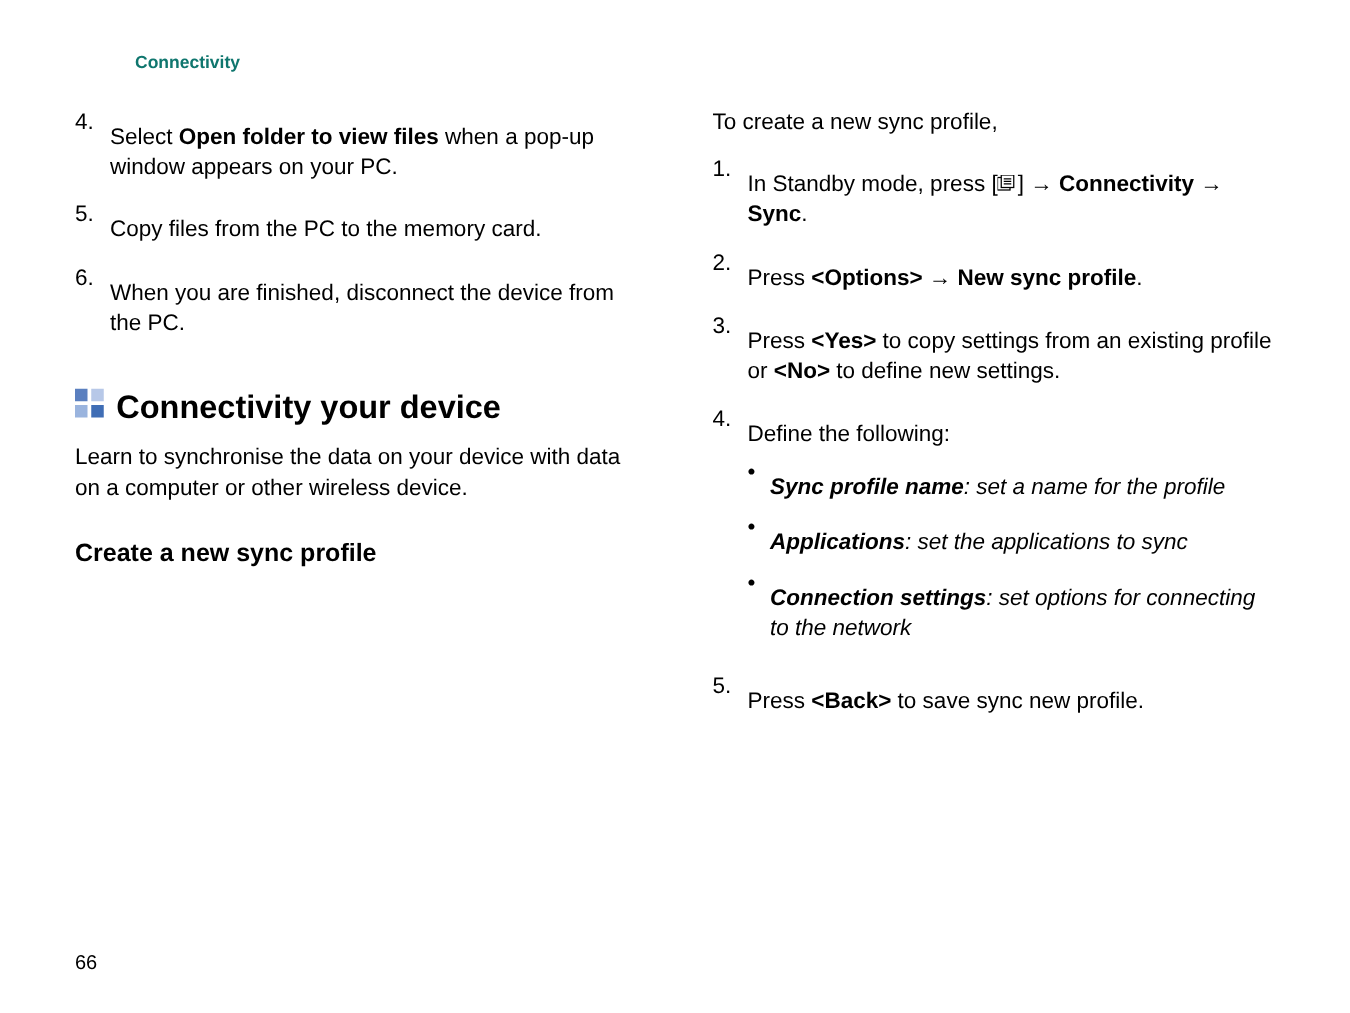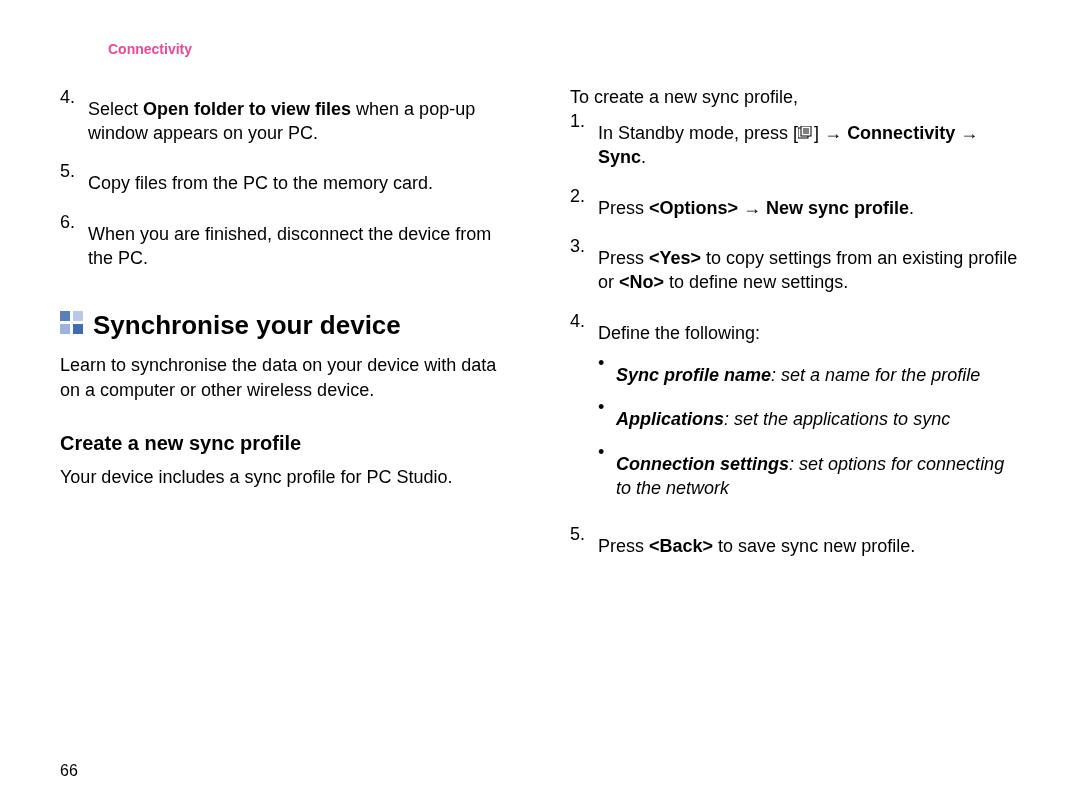--- a/index.html
+++ b/index.html
@@ -8,21 +8,21 @@
     font-size: 18px;
     color: #000;
     background: #fff;
     width: 1080px;
     height: 810px;
     padding: 40px 60px 30px 60px;
     position: relative;
     line-height: 1.35;
   }
   .header-label {
-    color: #ec4899;
+    color: #0f766e;
     font-weight: bold;
     font-size: 14px;
     margin-bottom: 26px;
     margin-left: 48px;
   }
   .columns {
     display: flex;
     gap: 60px;
   }
   .col { flex: 1; }
@@ -57,21 +57,21 @@
     margin-bottom: 10px;
     display: flex;
     align-items: center;
   }
   p.intro { margin-bottom: 28px; }
   h2.subsection {
     font-size: 20px;
     font-weight: bold;
     margin-bottom: 8px;
   }
-  p.lead { }
+  p.lead { margin-bottom: 14px; }
   .bullets { margin-top: 6px; }
   .bullet {
     display: flex;
     margin-bottom: 8px;
   }
   .bullet .dot {
     min-width: 18px;
     text-align: left;
   }
   .bullet .body { flex: 1; font-style: italic; }
@@ -117,27 +117,26 @@
       <div class="body">When you are finished, disconnect the device from the PC.</div>
     </div>
 
     <h1 class="section">
       <span class="section-icon">
         <span class="sq-a"></span>
           <span class="sq-b"></span>
           <span class="sq-c"></span>
           <span class="sq-d"></span>
       </span>
-      <span>Synchronise your device</span>
+      <span>Connectivity your device</span>
     </h1>
 
     <p class="intro">Learn to synchronise the data on your device with data on a computer or other wireless device.</p>
 
     <h2 class="subsection">Create a new sync profile</h2>
-    <p>Your device includes a sync profile for PC Studio.</p>
 
   </div>
 
   <div class="col">
 
     <p class="lead">To create a new sync profile,</p>
 
     <div class="step">
       <div class="num">1.</div>
       <div class="body">

